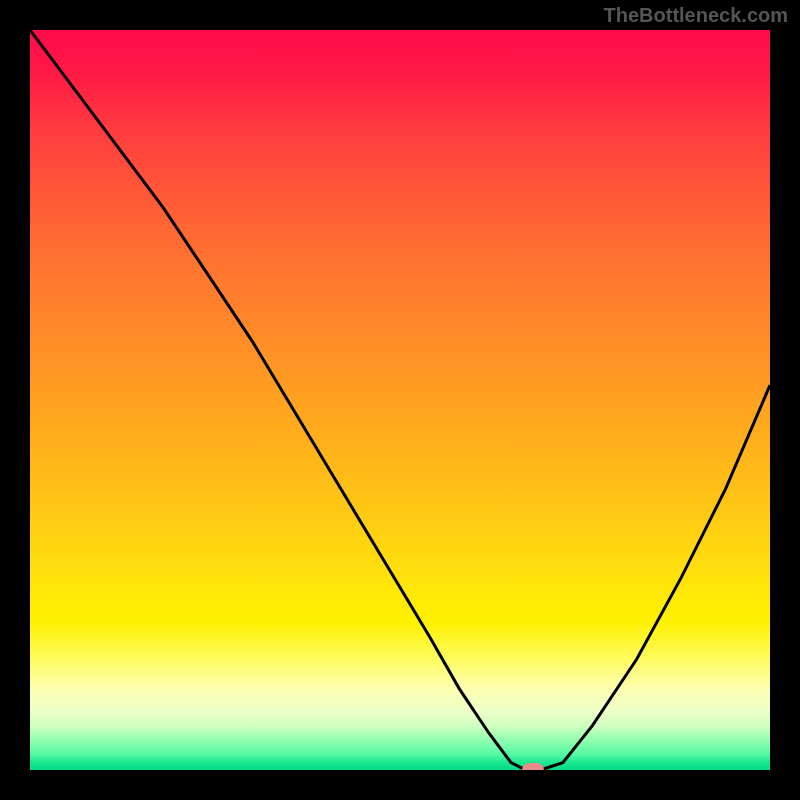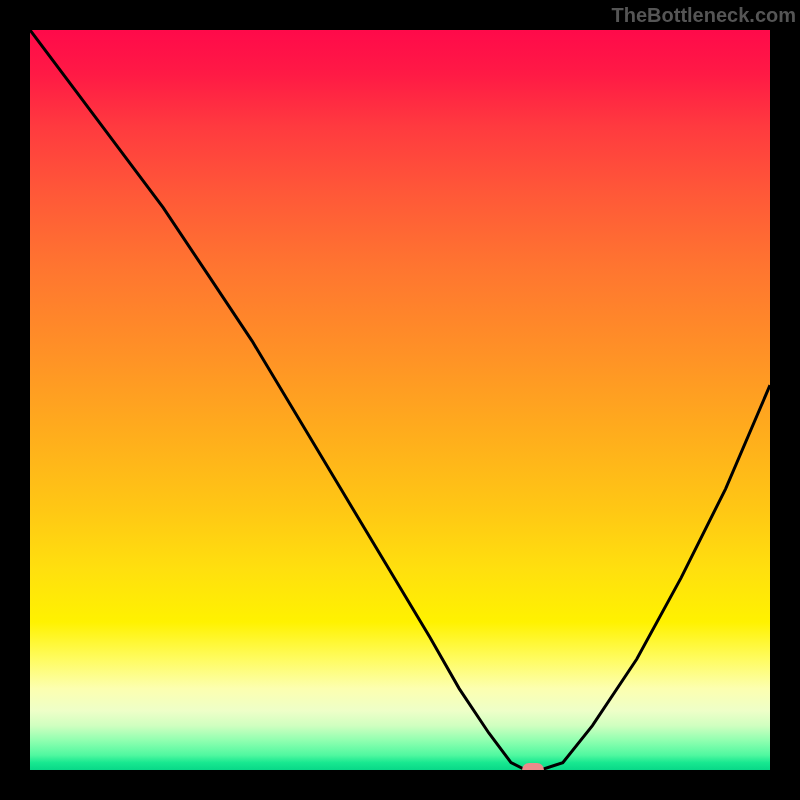--- a/index.html
+++ b/index.html
@@ -13,21 +13,21 @@
   }
   .container {
     width: 800px;
     height: 800px;
     position: relative;
     background: #000;
   }
   .watermark {
     position: absolute;
     top: 4px;
-    right: 4px;
+    right: 12px;
     color: #555;
     font-size: 20px;
     font-weight: bold;
     z-index: 10;
   }
   .plot-area {
     position: absolute;
     left: 30px;
     top: 30px;
     width: 740px;

